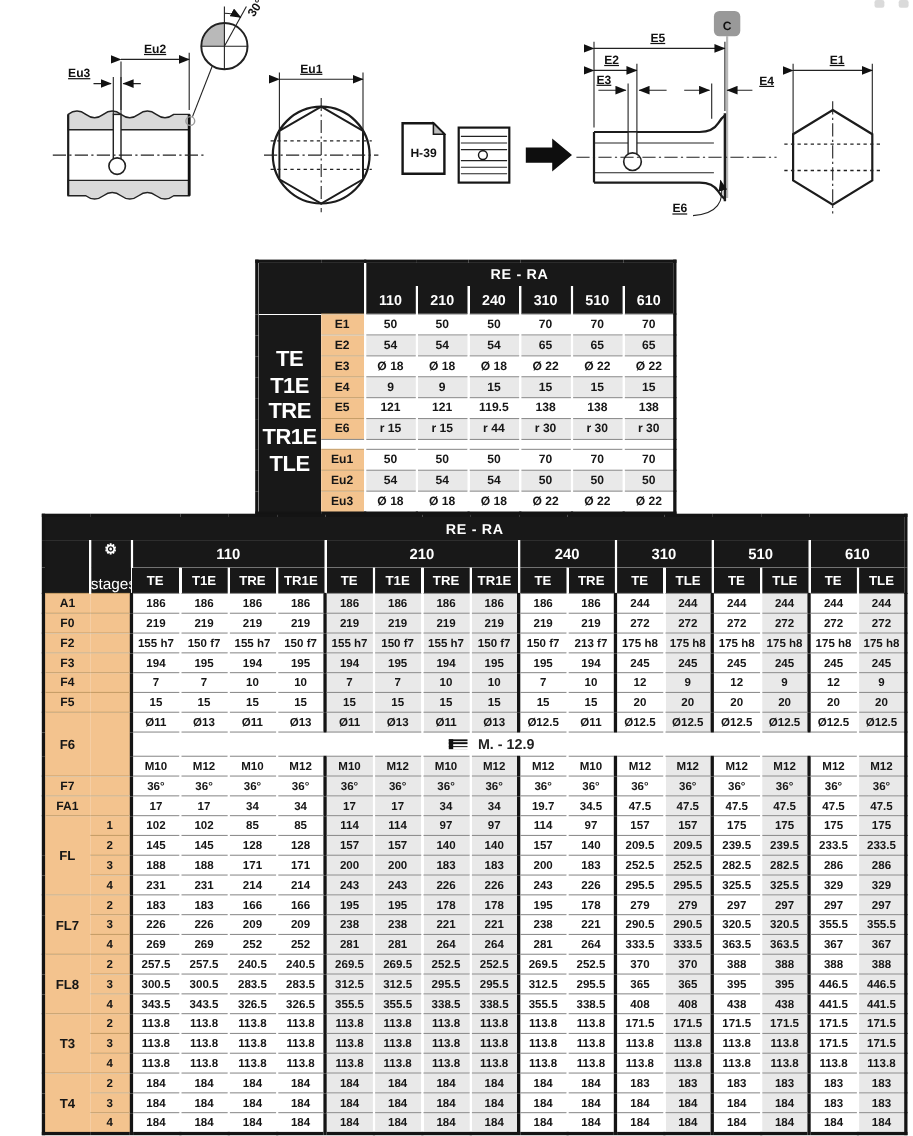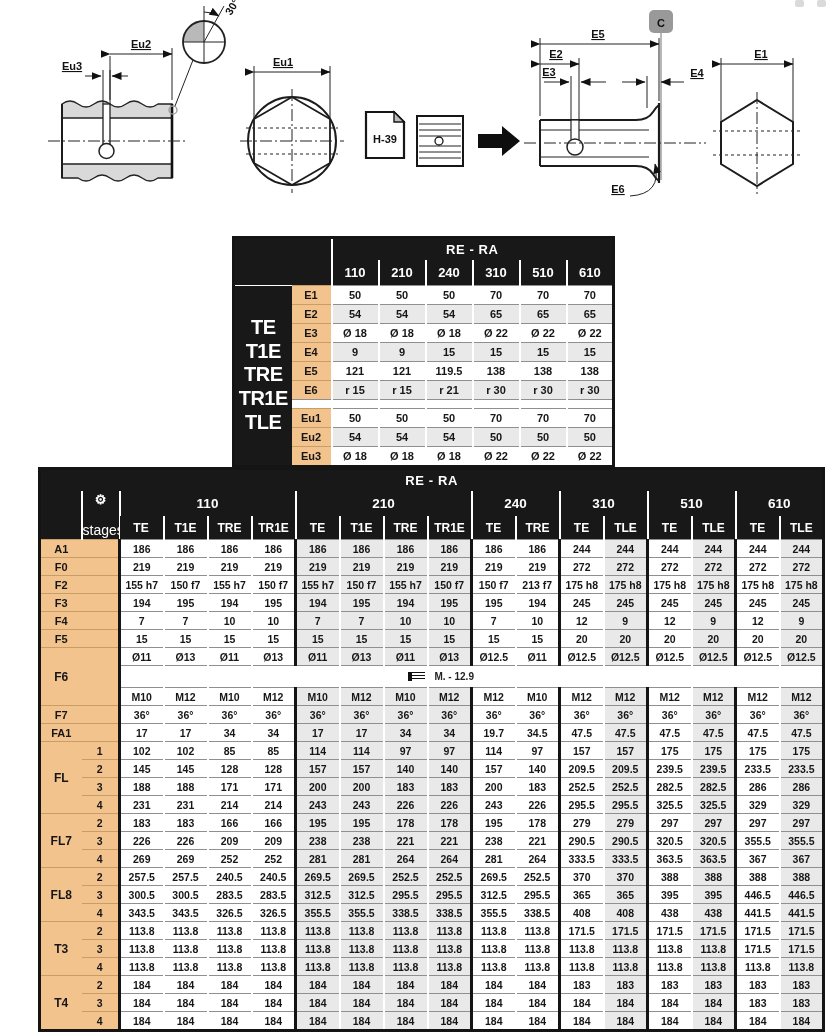--- a/index.html
+++ b/index.html
@@ -42,21 +42,21 @@
 
   td.model{background:#181818;color:#fff;font-weight:bold;font-size:20px;
            line-height:1.18;letter-spacing:-.5px;}
   #t1 td.v{font-size:11px;height:18px;}
   #t1 .hd.num{font-size:13px;height:25px;}
 
   td.note{text-align:left;height:21px;}
   .notewrap{display:flex;align-items:center;gap:9px;margin-left:41%;}
   .screw{display:inline-block;width:13px;height:9px;border-left:4px solid #111;
          background:repeating-linear-gradient(180deg,#111 0 1.5px,transparent 1.5px 3px);}
-  .notetxt{font-weight:bold;font-size:10px;color:#222;}
+  .notetxt{font-weight:bold;font-size:13px;color:#222;}
 </style>
 </head>
 <body>
 
 <div id="page">
 
   <svg id="dwg" width="830" height="232" viewBox="0 0 830 232">
     <defs>
       <marker id="ar" markerWidth="11" markerHeight="8" refX="9.5" refY="4" orient="auto" markerUnits="userSpaceOnUse">
         <path d="M0,0 L10,4 L0,8 Z" fill="#111"></path>
@@ -262,21 +262,21 @@
           <td class="v">121</td>
           <td class="v">119.5</td>
           <td class="v">138</td>
           <td class="v">138</td>
           <td class="v">138</td>
         </tr>
         <tr>
           <td class="lab">E6</td>
           <td class="v g">r 15</td>
           <td class="v g">r 15</td>
-          <td class="v g">r 21</td>
+          <td class="v g">r 44</td>
           <td class="v g">r 30</td>
           <td class="v g">r 30</td>
           <td class="v g">r 30</td>
         </tr>
         <tr>
           <td colspan="7" class="sep"></td>
         </tr>
         <tr>
           <td class="lab">Eu1</td>
           <td class="v">50</td>

